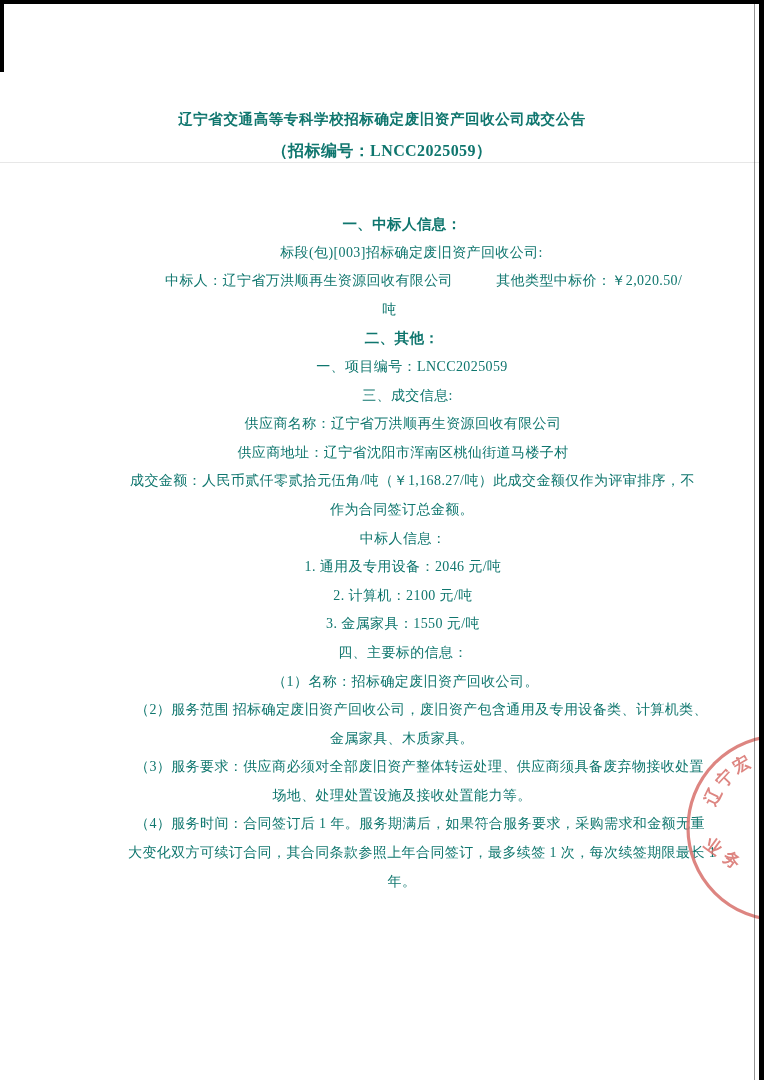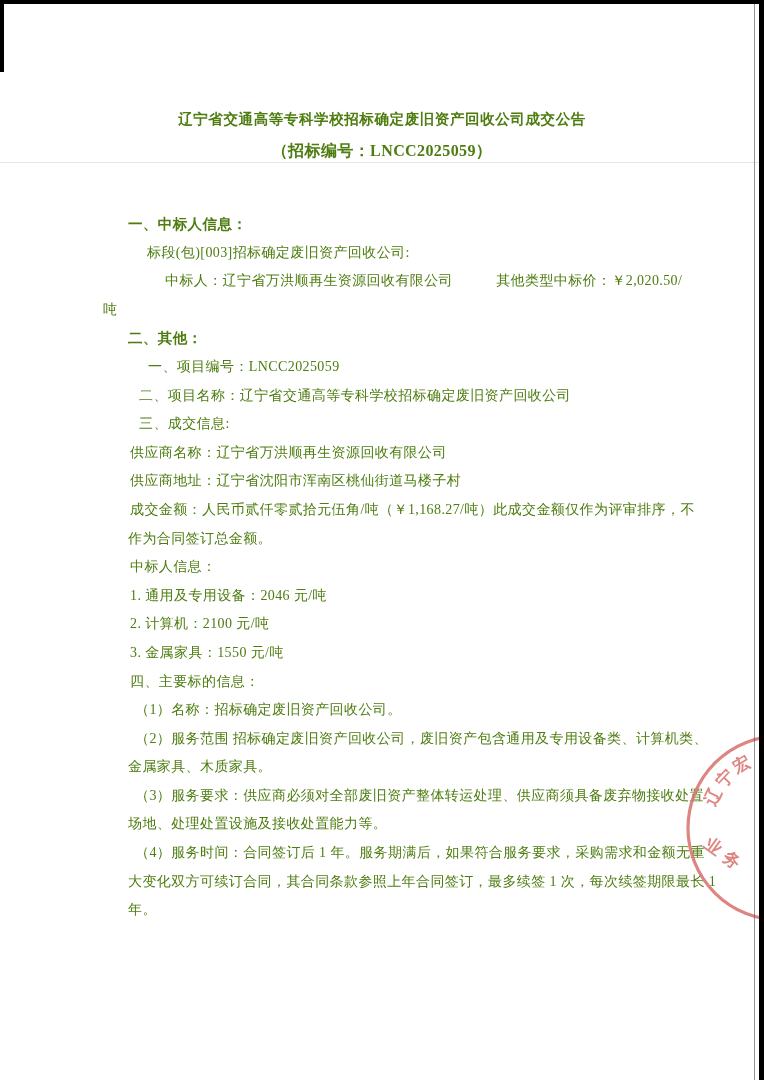--- a/index.html
+++ b/index.html
@@ -4,21 +4,21 @@
 <style>
   html, body { margin: 0; padding: 0; background: #ffffff; }
 
   .page {
     position: relative;
     width: 764px;
     height: 1080px;
     background: #ffffff;
     overflow: hidden;
     font-family: "Liberation Serif", "DejaVu Serif", serif;
-    color: #4d7c0f;
+    color: #0f766e;
   }
 
   
   .edge-top    { position: absolute; left: 0; top: 0; width: 764px; height: 4px; background: #000; z-index: 30; }
   .edge-left   { position: absolute; left: 0; top: 0; width: 4px; height: 72px; background: #000; z-index: 30; }
   .edge-right  { position: absolute; left: 759px; top: 0; width: 5px; height: 1080px; background: #000; z-index: 30; }
   .edge-line-right { position: absolute; left: 754px; top: 0; width: 1px; height: 1080px; background: rgba(60,60,60,.55); z-index: 29; }
   .scan-line   { position: absolute; left: 0; top: 162px; width: 764px; height: 1px; background: rgba(175,175,175,.30); z-index: 1; }
 
   
@@ -42,20 +42,21 @@
     margin-top: 46px;
     padding-left: 100px;
     padding-right: 88px;
   }
   .line {
     margin: 0;
     font-size: 14px;
     line-height: 28.6px;
     letter-spacing: 0.4px;
     white-space: pre;
+    text-align: center;
   }
   .line.section  { font-weight: bold; font-size: 14.5px; margin-left: 28px; }
   .line.flush3   { margin-left: 3px; }
   .line.flush28  { margin-left: 28px; }
   .line.indent30 { margin-left: 30px; }
   .line.indent35 { margin-left: 35px; }
   .line.indent39 { margin-left: 39px; }
   .line.indent47 { margin-left: 47px; }
   .line.indent48 { margin-left: 48px; }
   .line.indent65 { margin-left: 65px; }
@@ -80,21 +81,20 @@
 
   <div class="doc-subtitle">（招标编号：LNCC2025059）</div>
 
   <div class="doc-body">
       <p class="line section">一、中标人信息：</p>
       <p class="line indent47">标段(包)[003]招标确定废旧资产回收公司:</p>
       <p class="line indent65">中标人：辽宁省万洪顺再生资源回收有限公司　　　其他类型中标价：￥2,020.50/</p>
       <p class="line flush3">吨</p>
       <p class="line section">二、其他：</p>
       <p class="line indent48">一、项目编号：LNCC2025059</p>
-      <p class="line indent39">二、项目名称：辽宁省交通高等专科学校招标确定废旧资产回收公司</p>
       <p class="line indent39">三、成交信息:</p>
       <p class="line indent30">供应商名称：辽宁省万洪顺再生资源回收有限公司</p>
       <p class="line indent30">供应商地址：辽宁省沈阳市浑南区桃仙街道马楼子村</p>
       <p class="line indent30">成交金额：人民币贰仟零贰拾元伍角/吨（￥1,168.27/吨）此成交金额仅作为评审排序，不</p>
       <p class="line flush28">作为合同签订总金额。</p>
       <p class="line indent30">中标人信息：</p>
       <p class="line indent30">1. 通用及专用设备：2046 元/吨</p>
       <p class="line indent30">2. 计算机：2100 元/吨</p>
       <p class="line indent30">3. 金属家具：1550 元/吨</p>
       <p class="line indent30">四、主要标的信息：</p>

